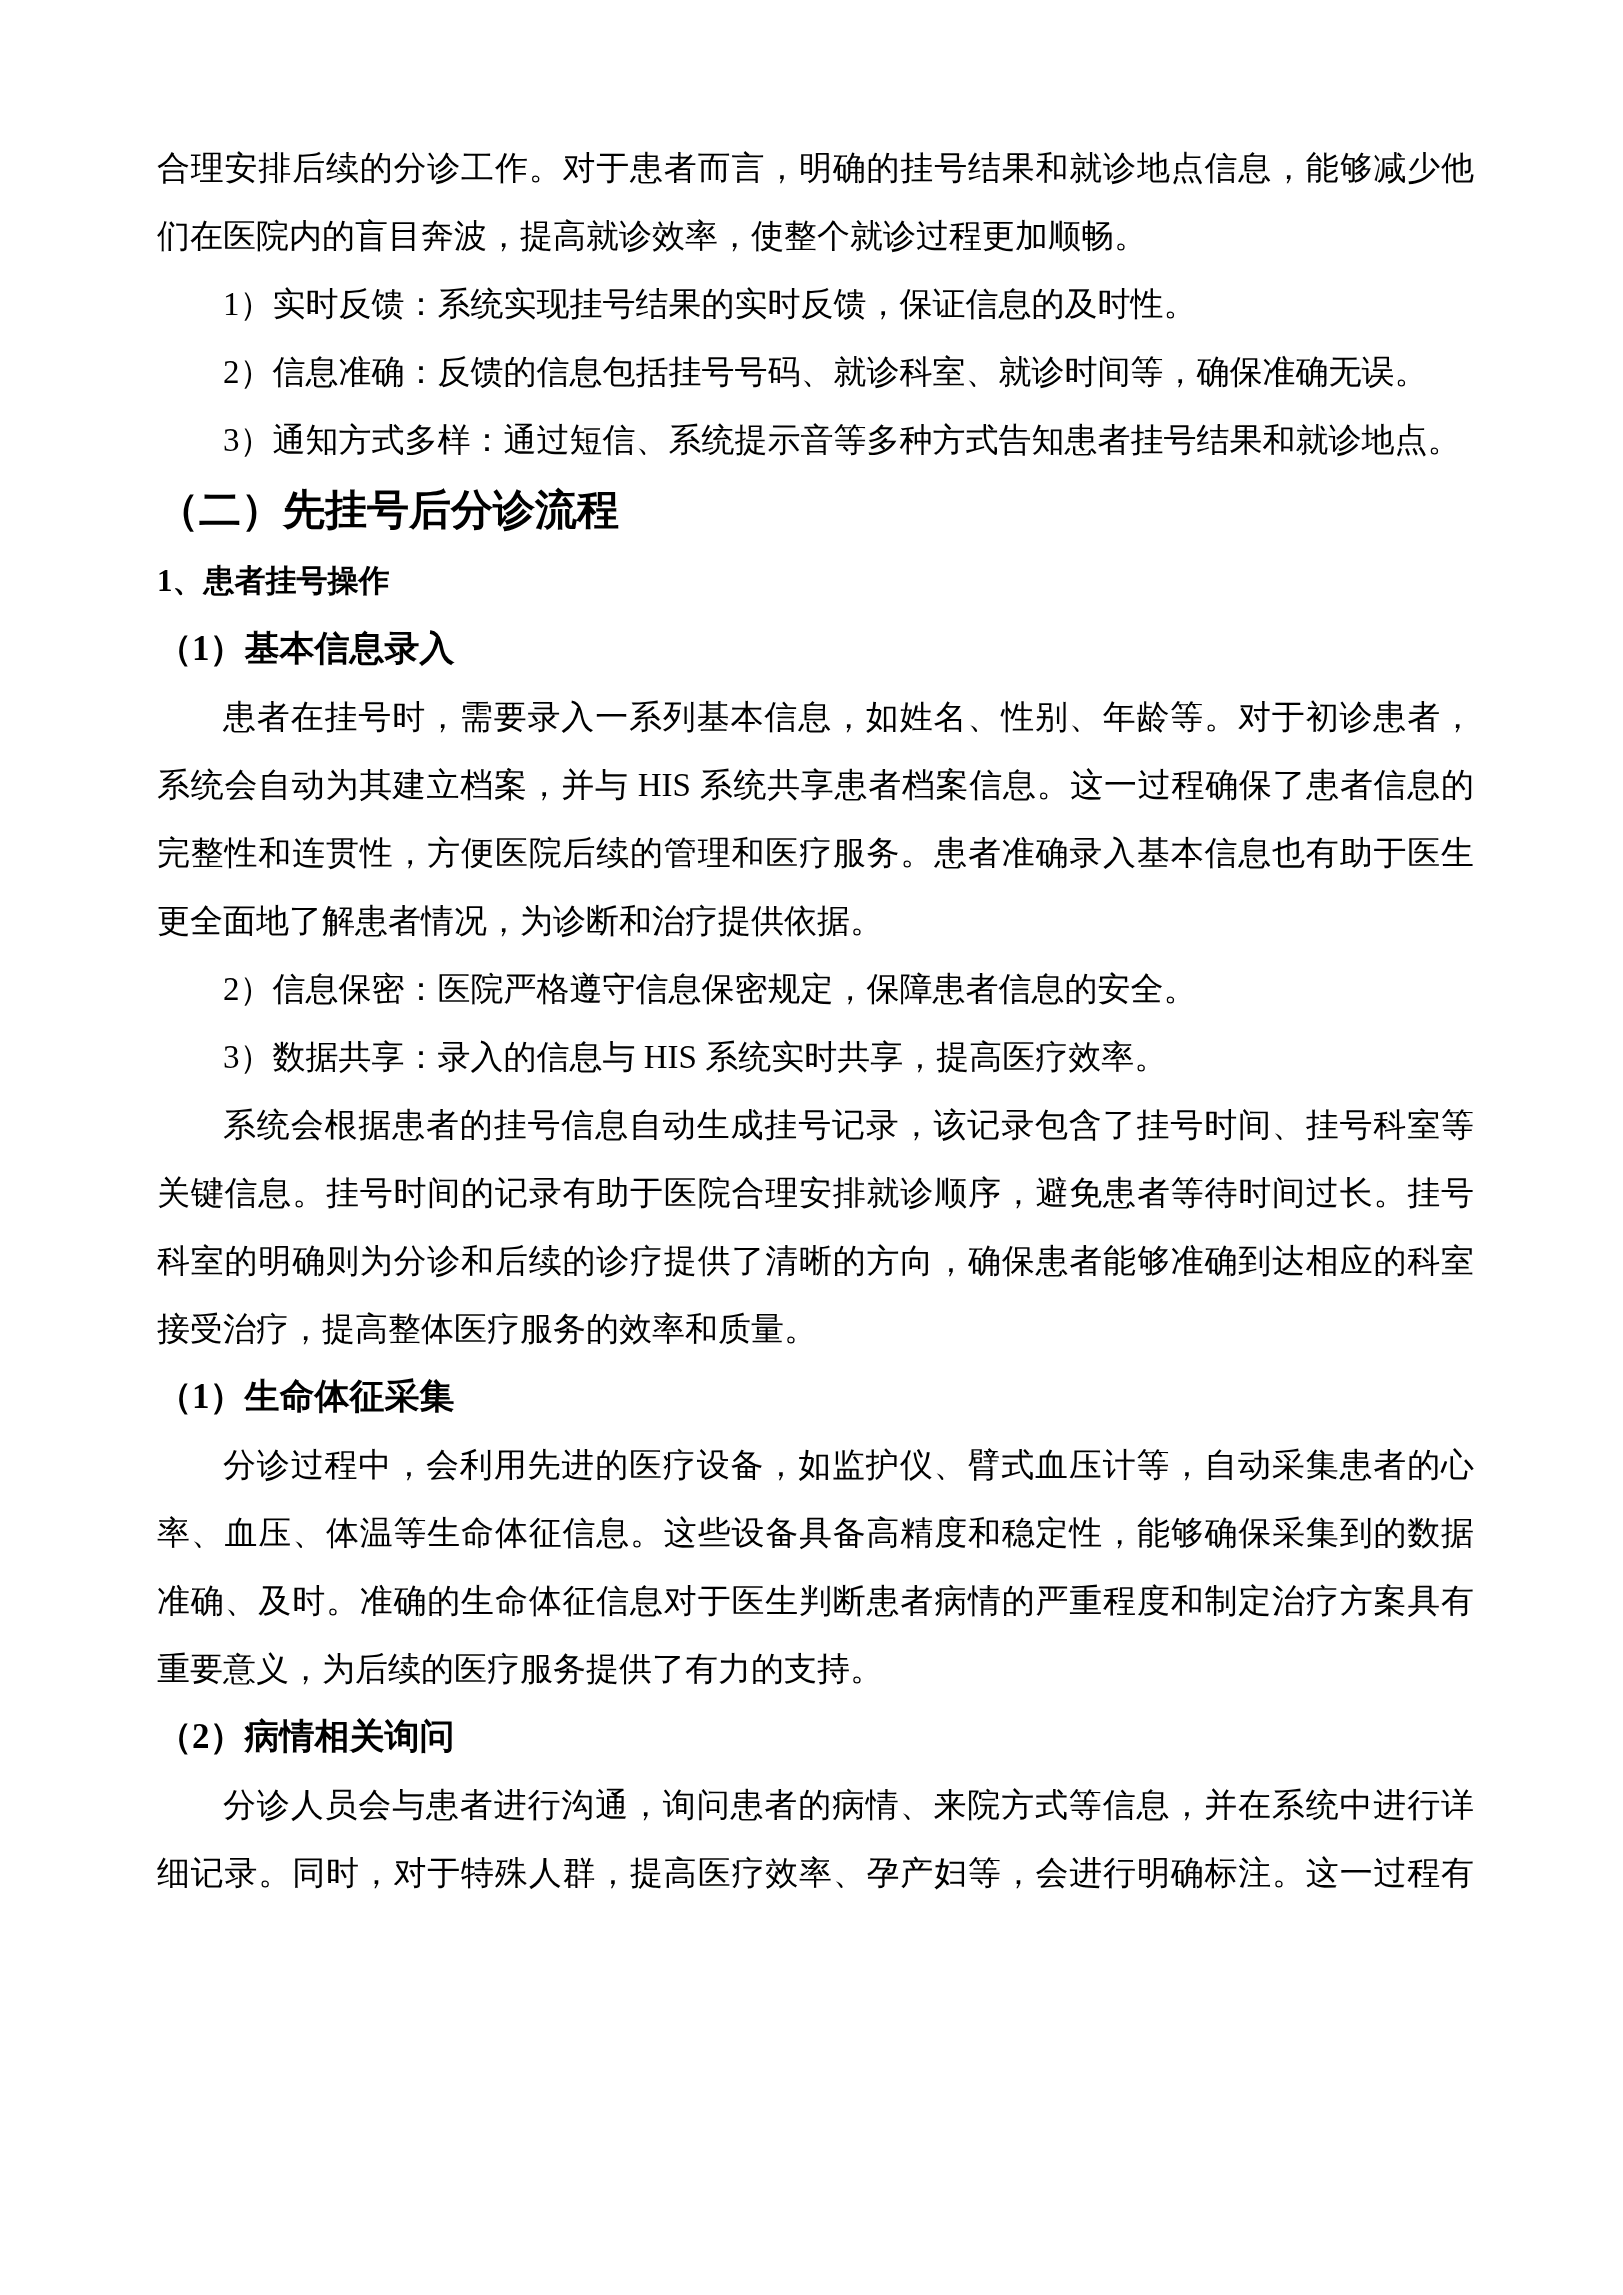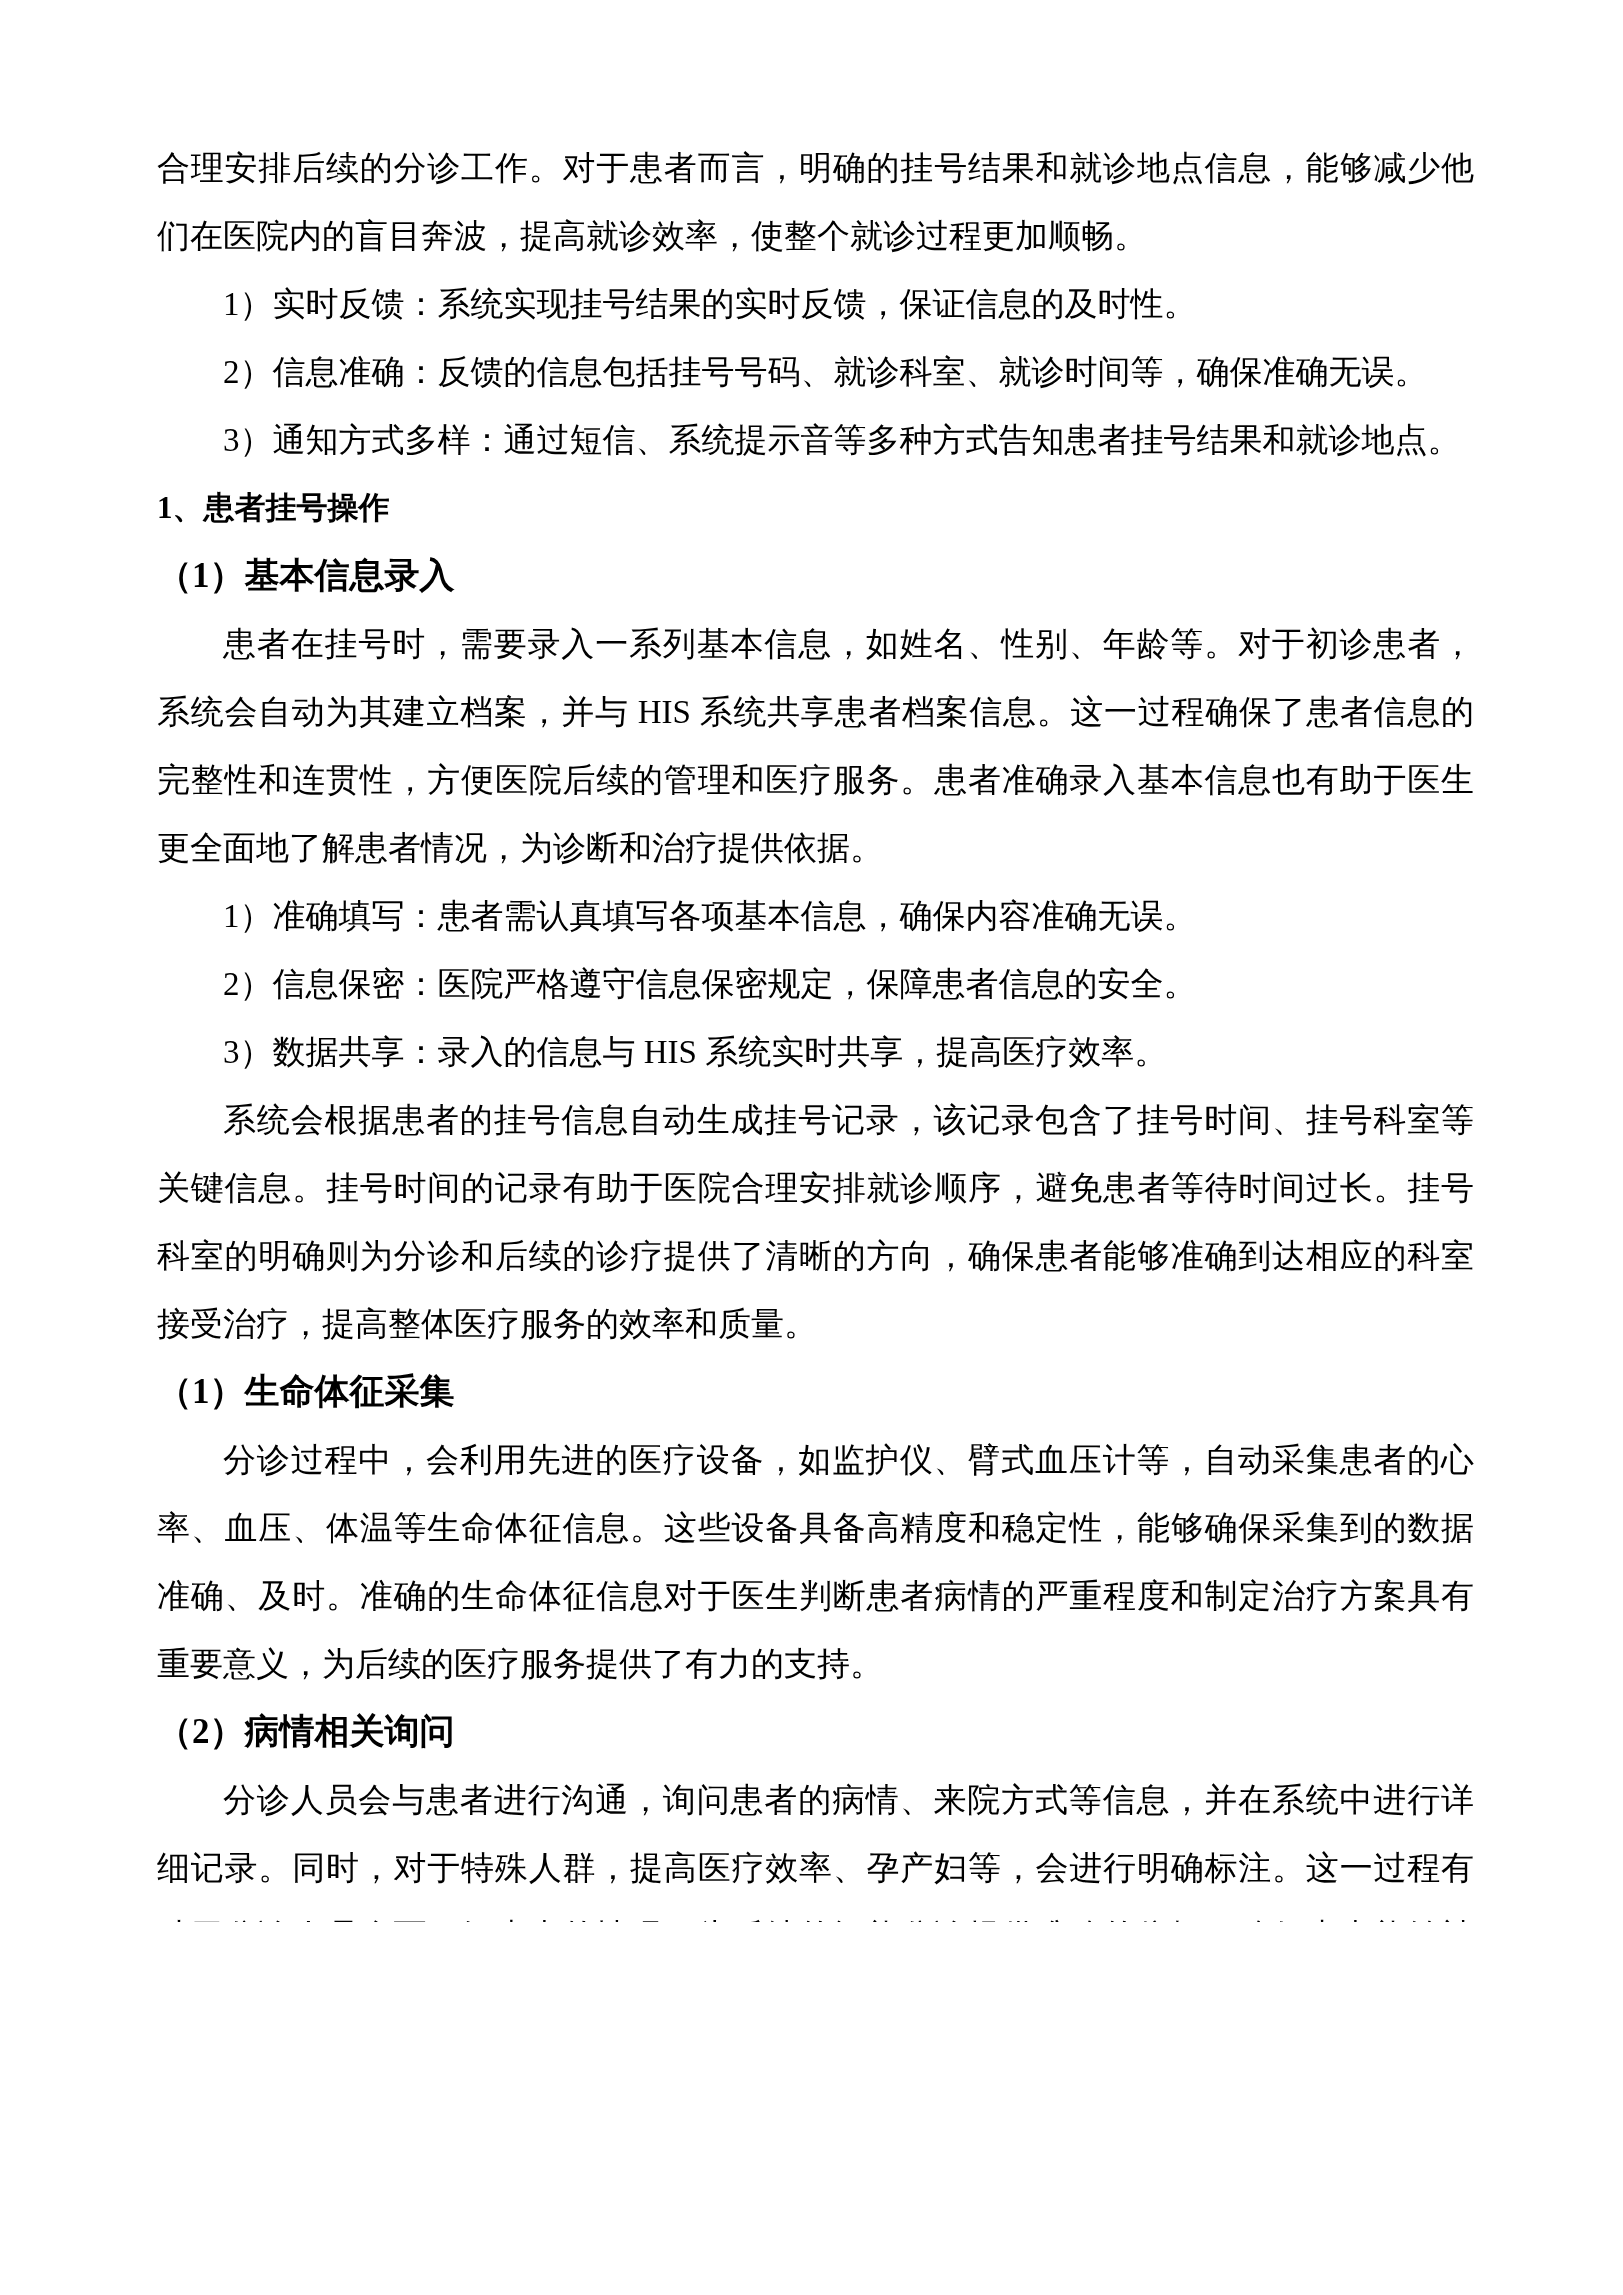--- a/index.html
+++ b/index.html
@@ -61,28 +61,28 @@
 <body>
 
 <div class="page">
 
   <p class="para no-indent">合理安排后续的分诊工作。对于患者而言，明确的挂号结果和就诊地点信息，能够减少他们在医院内的盲目奔波，提高就诊效率，使整个就诊过程更加顺畅。</p>
 
   <p class="item">1）实时反馈：系统实现挂号结果的实时反馈，保证信息的及时性。</p>
   <p class="item">2）信息准确：反馈的信息包括挂号号码、就诊科室、就诊时间等，确保准确无误。</p>
   <p class="item">3）通知方式多样：通过短信、系统提示音等多种方式告知患者挂号结果和就诊地点。</p>
 
+  <h2 class="heading-2">（二）先挂号后分诊流程</h2>
 
   <h3 class="heading-3">1、患者挂号操作</h3>
 
   <h4 class="heading-4">（1）基本信息录入</h4>
 
   <p class="para">患者在挂号时，需要录入一系列基本信息，如姓名、性别、年龄等。对于初诊患者，系统会自动为其建立档案，并与 HIS 系统共享患者档案信息。这一过程确保了患者信息的完整性和连贯性，方便医院后续的管理和医疗服务。患者准确录入基本信息也有助于医生更全面地了解患者情况，为诊断和治疗提供依据。</p>
 
-  <p class="item">1）准确填写：患者需认真填写各项基本信息，确保内容准确无误。</p>
   <p class="item">2）信息保密：医院严格遵守信息保密规定，保障患者信息的安全。</p>
   <p class="item">3）数据共享：录入的信息与 HIS 系统实时共享，提高医疗效率。</p>
 
 
   <p class="para">系统会根据患者的挂号信息自动生成挂号记录，该记录包含了挂号时间、挂号科室等关键信息。挂号时间的记录有助于医院合理安排就诊顺序，避免患者等待时间过长。挂号科室的明确则为分诊和后续的诊疗提供了清晰的方向，确保患者能够准确到达相应的科室接受治疗，提高整体医疗服务的效率和质量。</p>
 
 
   <h4 class="heading-4">（1）生命体征采集</h4>
 
   <p class="para">分诊过程中，会利用先进的医疗设备，如监护仪、臂式血压计等，自动采集患者的心率、血压、体温等生命体征信息。这些设备具备高精度和稳定性，能够确保采集到的数据准确、及时。准确的生命体征信息对于医生判断患者病情的严重程度和制定治疗方案具有重要意义，为后续的医疗服务提供了有力的支持。</p>

